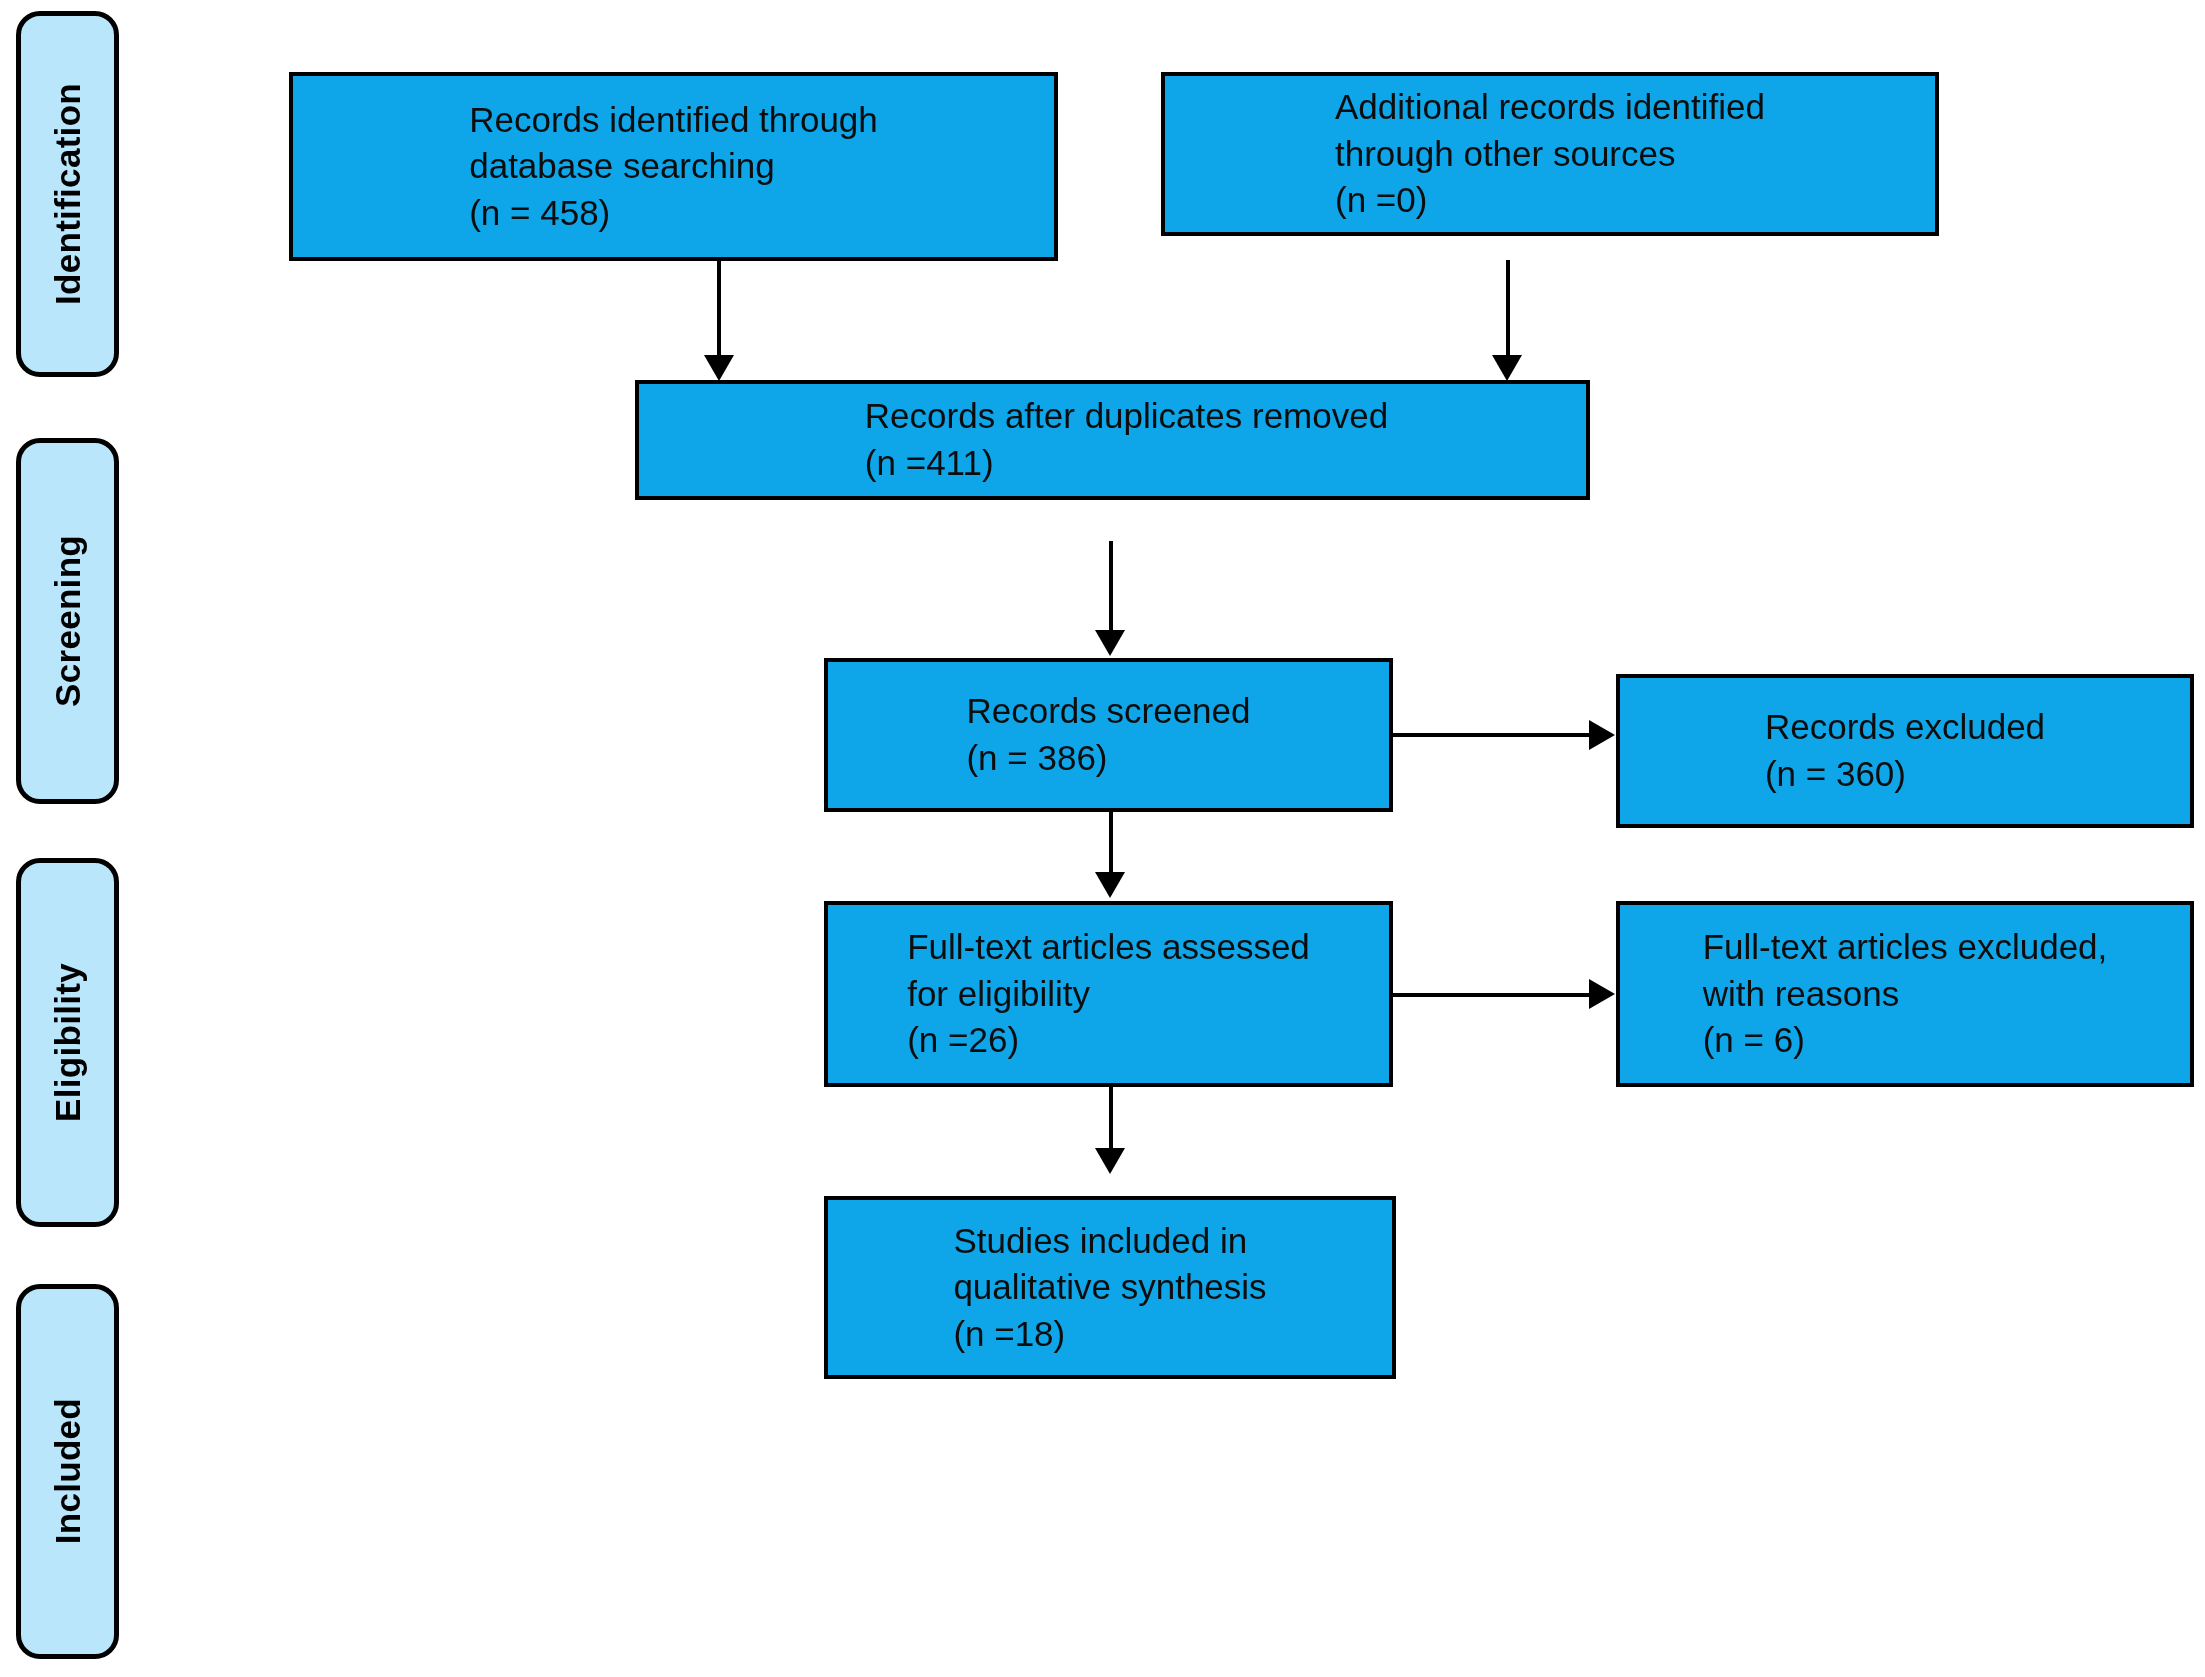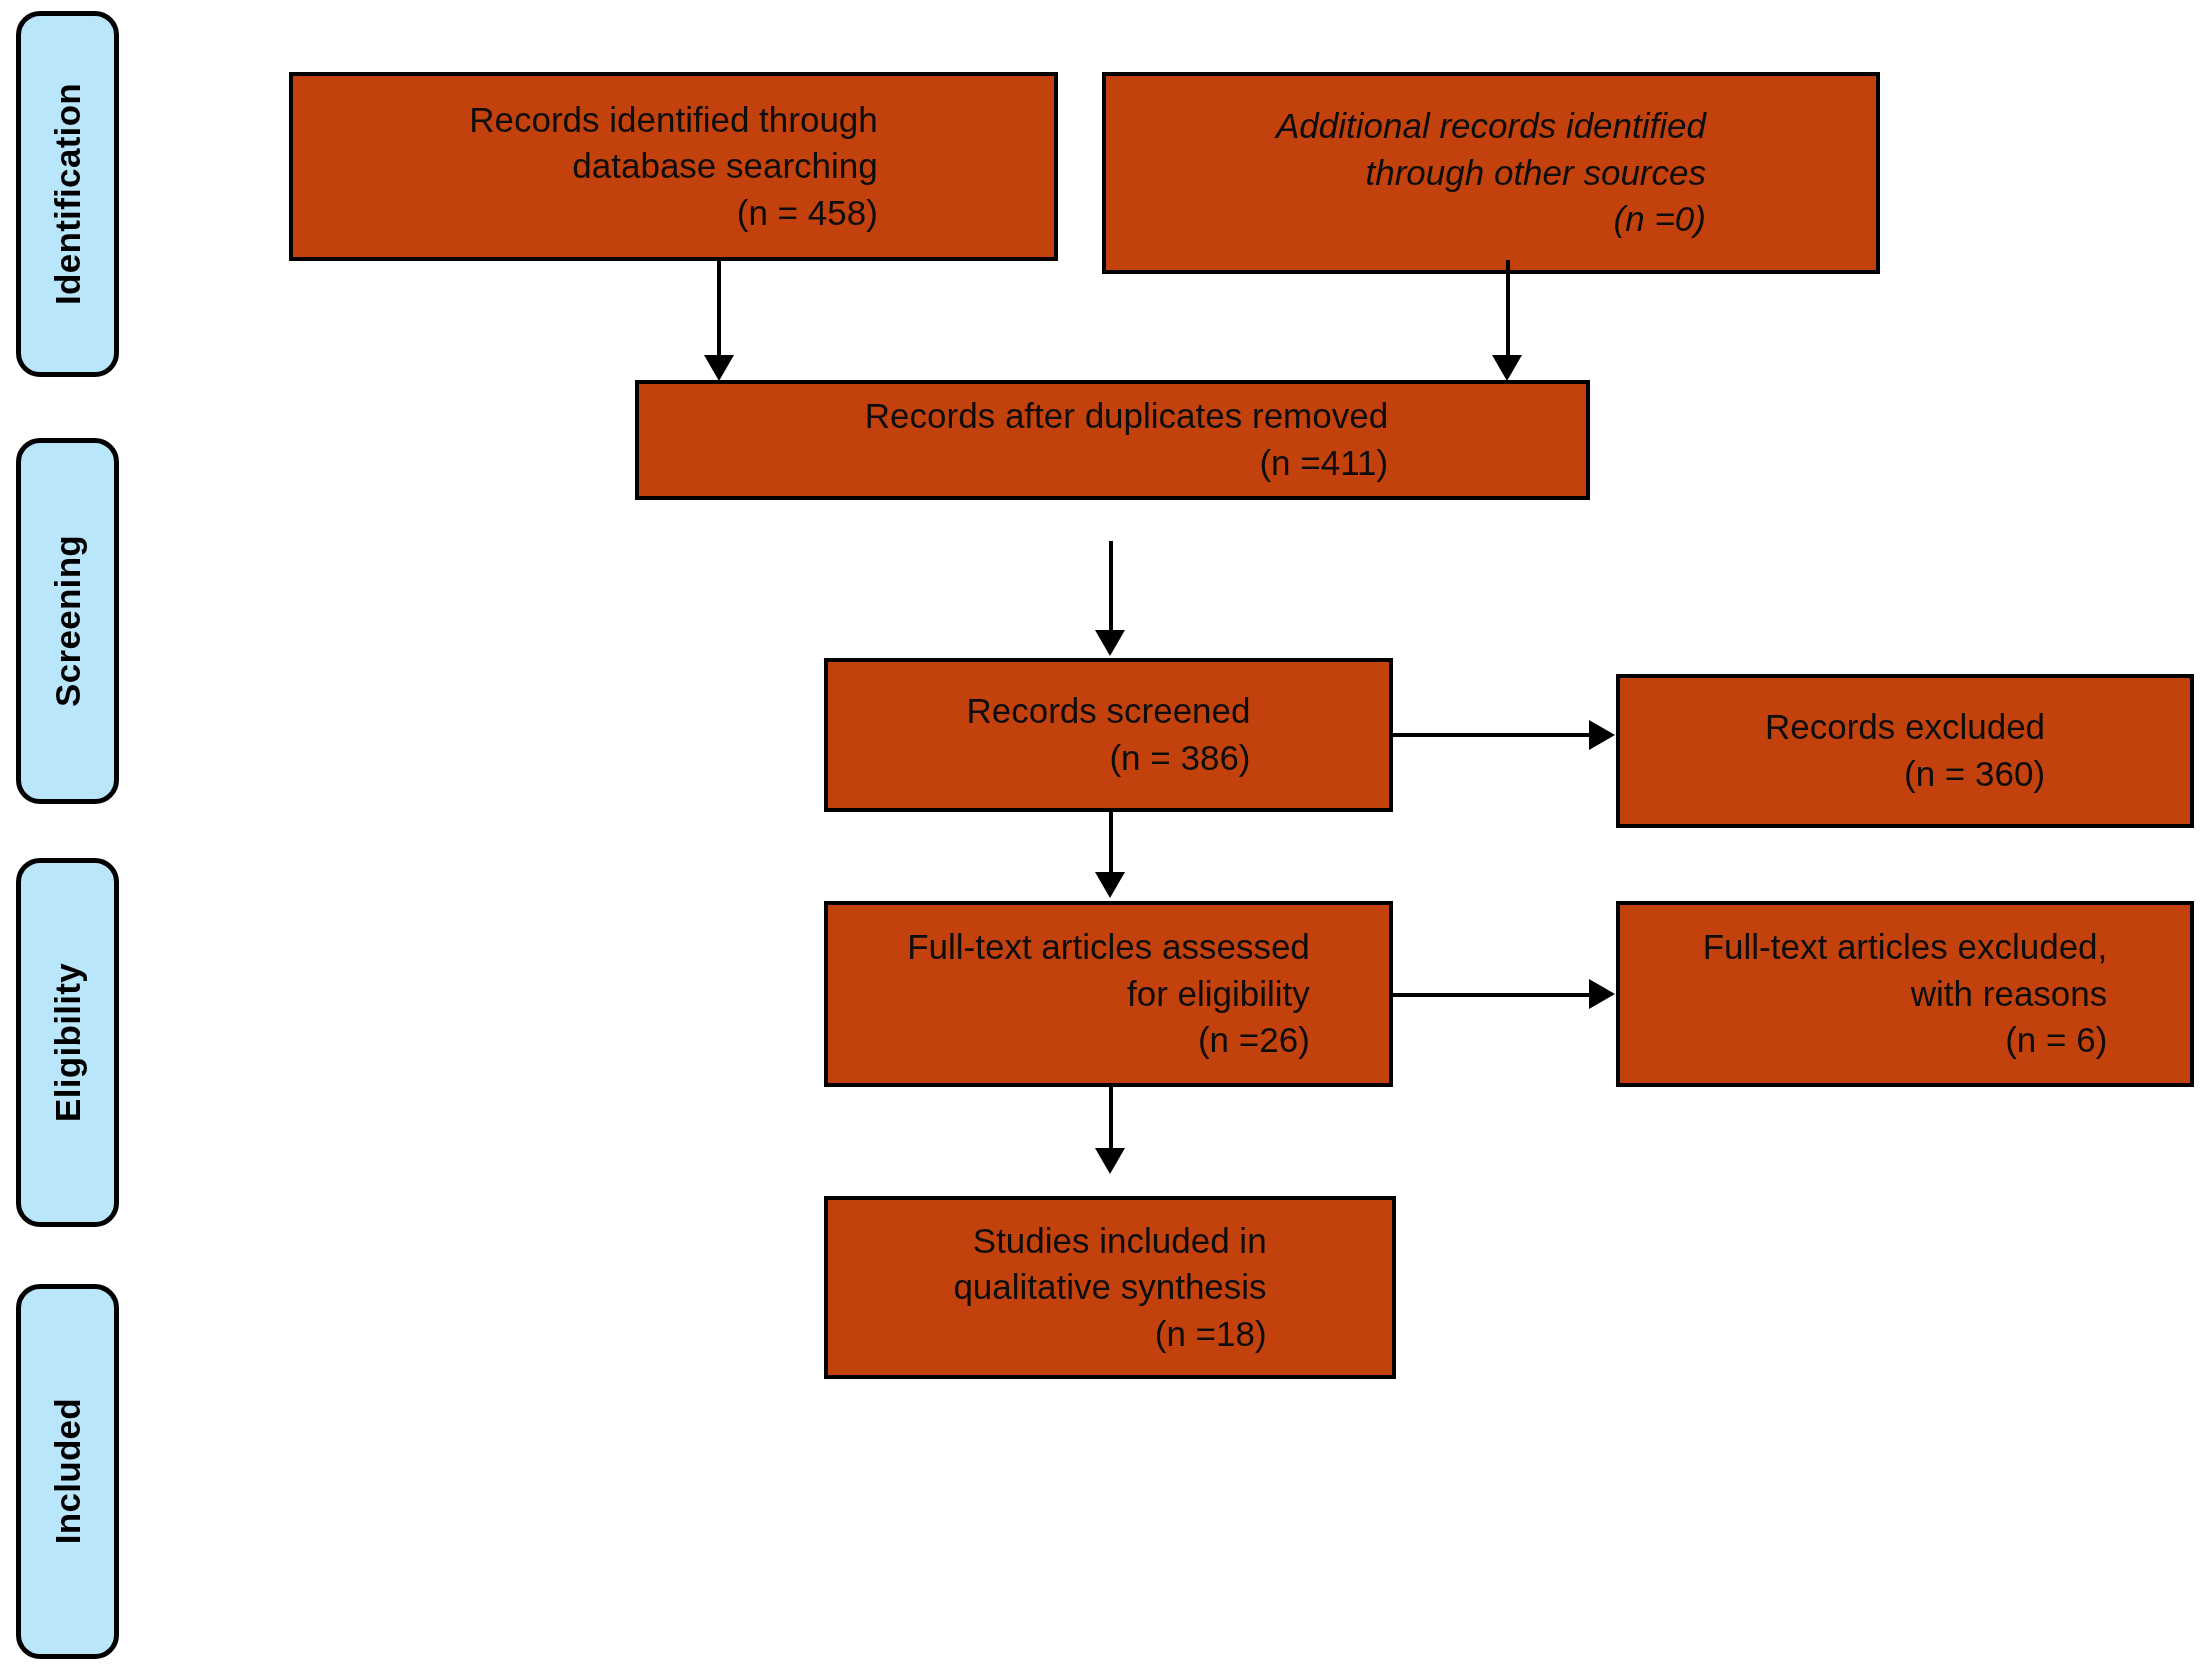--- a/index.html
+++ b/index.html
@@ -39,27 +39,27 @@
     font-size: 35px;
     letter-spacing: 0.3px;
     color: #000000;
     white-space: nowrap;
     line-height: 1;
   }
 
   
   .flow-box {
     position: absolute;
-    background: #c2410c;
+    background: #0ea5e9;
     border: 4px solid #000000;
     box-sizing: border-box;
     display: flex;
     align-items: center;
     justify-content: center;
-    text-align: right;
+    text-align: left;
   }
   .flow-box-text {
     font-size: 35px;
     line-height: 1.33;
     color: #0d0d0d;
     white-space: pre-line;
     padding: 0 10.3px;
   }
 
   
@@ -110,21 +110,21 @@
   <div class="phase-tab" style="top:1284px; height:375px;">
     <span class="phase-tab-label">Included</span>
   </div>
 
   <div class="flow-box" style="left:289px; top:72px; width:769px; height:189px;">
     <span class="flow-box-text">Records identified through
 database searching
 (n = 458)</span>
   </div>
 
-  <div class="flow-box" style="left:1102px; top:72px; width:778px; height:202px;font-style:italic;">
+  <div class="flow-box" style="left:1161px; top:72px; width:778px; height:164px;">
     <span class="flow-box-text">Additional records identified
 through other sources
 (n =0)</span>
   </div>
 
   <div class="connector-v" style="left:717px; top:260px; height:96px;"></div>
   <div class="arrowhead-down" style="left:704px; top:355px;"></div>
 
   <div class="connector-v" style="left:1506px; top:260px; height:96px;"></div>
   <div class="arrowhead-down" style="left:1492px; top:355px;"></div>

